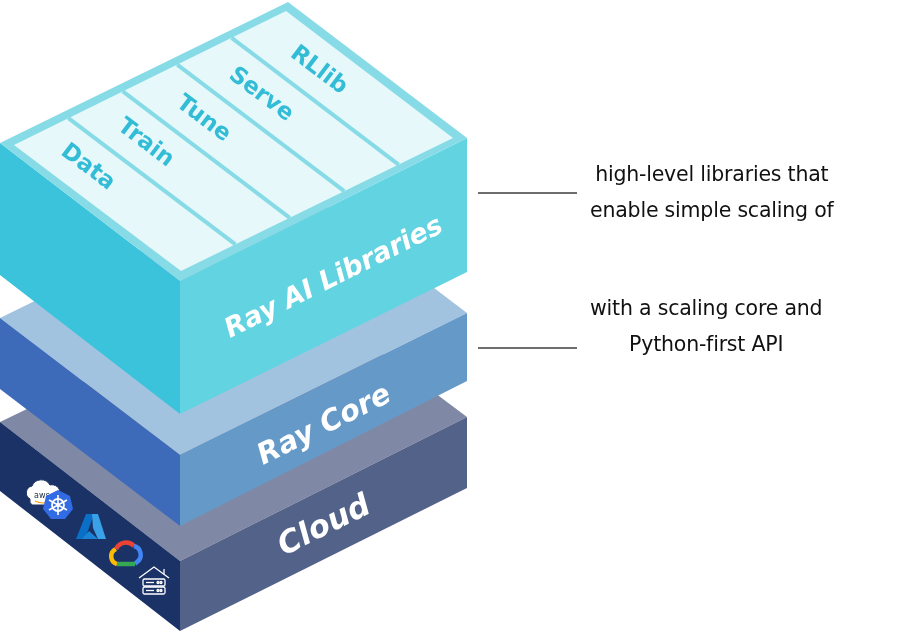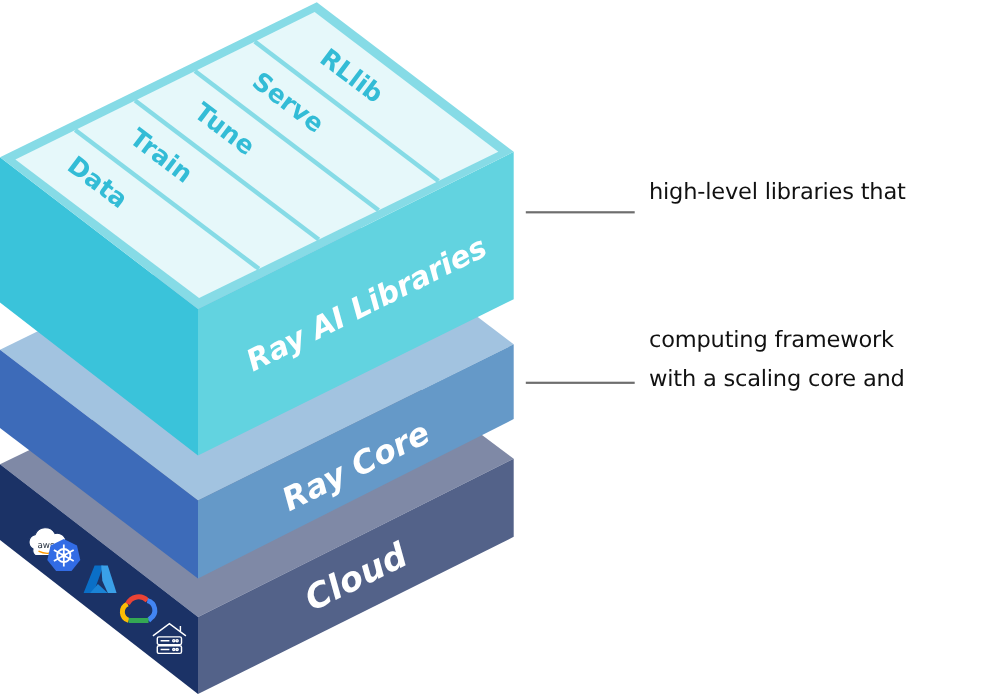--- a/index.html
+++ b/index.html
@@ -3,21 +3,21 @@
 <meta charset="utf-8">
 <style>
   html, body { margin: 0; padding: 0; background: #ffffff; }
   body { width: 901px; height: 632px; position: relative; overflow: hidden;
          font-family: "DejaVu Sans", sans-serif; }
   #stack { position: absolute; left: 0; top: 0; }
   .face-label { font-family: "DejaVu Sans", sans-serif; font-weight: bold; font-style: italic; }
   .strip-label { font-family: "DejaVu Sans", sans-serif; font-weight: bold; fill: #33bcd6; font-size: 23px; }
   .desc { position: absolute; left: 590px; color: #111111; font-size: 20.5px; line-height: 36px;
           font-family: "DejaVu Sans", sans-serif; letter-spacing: -0.2px; }
-  .desc .line { display: block; white-space: nowrap; }
+  .desc .line { display: block; white-space: nowrap; text-align: center; }
   .connector { position: absolute; height: 1.6px; background: #6e6e6e; }
 </style>
 </head>
 <body>
 
 <svg id="stack" width="901" height="632" viewBox="0 0 901 632">
 
   <g>
     <polygon points="0,422 288,283 467,417 180,561" fill="#7f89a6"></polygon>
     <polygon points="0,422 180,561 180,631 0,491" fill="#1b3266"></polygon>
@@ -91,17 +91,18 @@
       </g>
     <text class="face-label" font-size="27" fill="#ffffff" transform="translate(230,338) rotate(-26.5)">Ray AI Libraries</text>
   </g>
 </svg>
 
 <div class="connector" style="left:478px; top:192px; width:99px;"></div>
 <div class="connector" style="left:478px; top:347px; width:99px;"></div>
 
 <div class="desc" style="top:156px;">
   <span class="line">high-level libraries that</span>
+  <span class="line">enable simple scaling of</span>
 </div>
 <div class="desc" style="top:290px;">
-  <span class="line">computing framework</span>
   <span class="line">with a scaling core and</span>
+  <span class="line">Python-first API</span>
 </div>
 
 </body></html>

